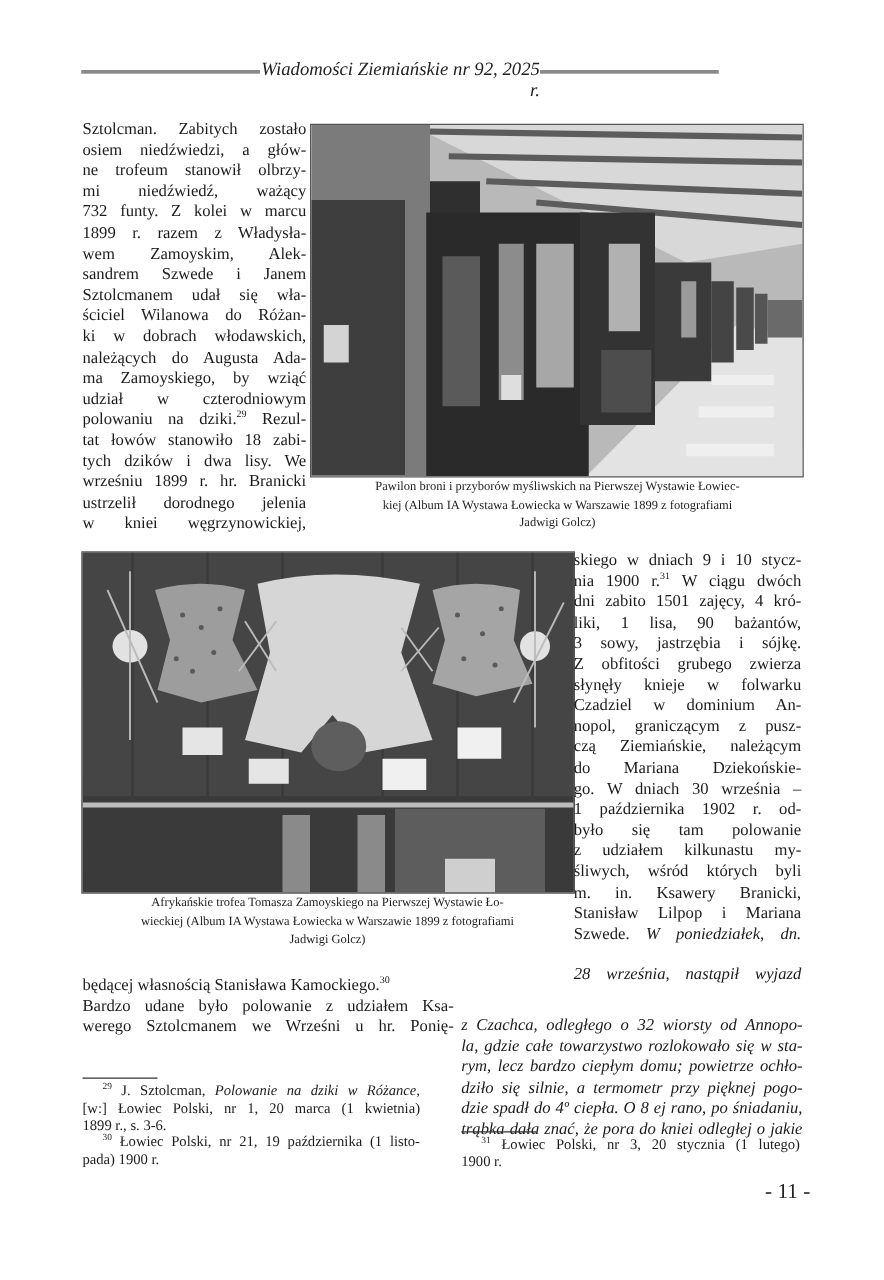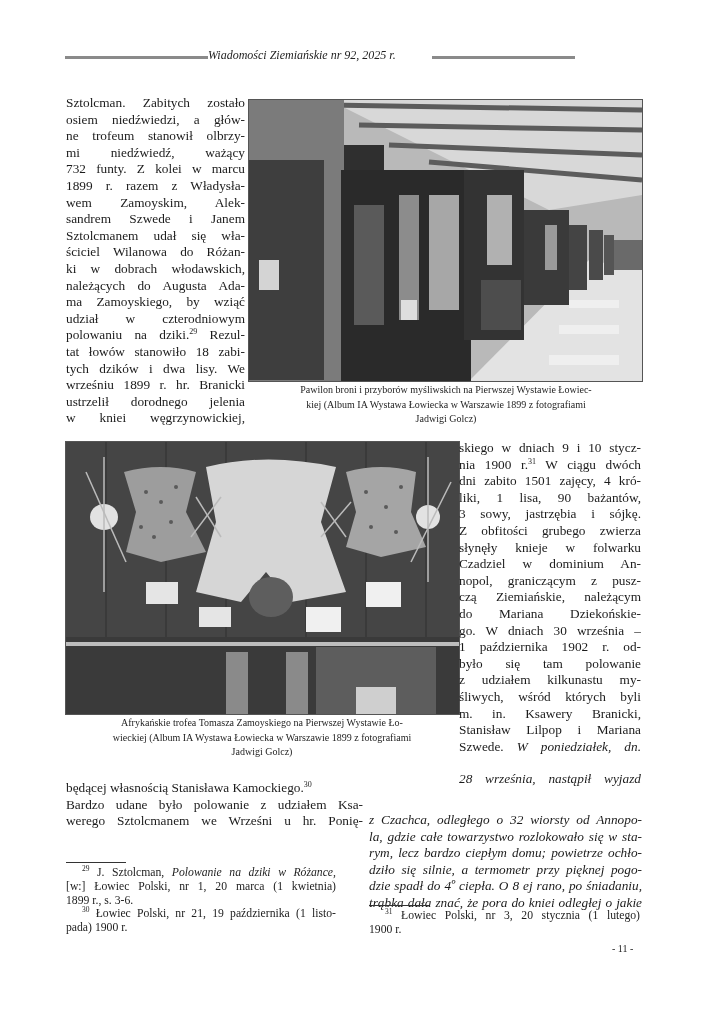--- a/index.html
+++ b/index.html
@@ -1,22 +1,22 @@
 <!DOCTYPE html>
 <html><head>
 <meta charset="utf-8">
 <style>
   html, body { margin: 0; padding: 0; background: #ffffff; }
   body { width: 707px; height: 1024px; position: relative; overflow: hidden;
          font-family: "DejaVu Serif", "Liberation Serif", serif; color: #1a1a1a; }
   .hdr-line { position: absolute; top: 56px; height: 3px; background: #8a8a8a; }
   .hdr-line.left { left: 65px; width: 143px; }
   .hdr-line.right { left: 432px; width: 143px; }
-  .hdr-title { position: absolute; top: 48px; left: 208px; width: 224px; text-align: left;
-               font-family: "Liberation Serif", serif; font-style: italic; font-size: 12px; color: #222; }
+  .hdr-title { position: absolute; top: 48px; left: 208px; width: 224px; text-align: right;
+               font-family: "Liberation Serif", serif; font-style: italic; font-size: 15px; color: #222; }
 
   .txt { position: absolute; font-family: "Liberation Serif", serif; font-size: 13.3px;
          line-height: 16.6px; text-align: justify; color: #1b1b1b; }
   .txt .ln { display: block; text-align: justify; text-align-last: justify; white-space: nowrap; }
   .txt .ln.last { text-align-last: left; }
   .txt sup { font-size: 8px; line-height: 0; }
   .it { font-style: italic; margin-top: 16px; }
 
   .col-left { left: 66px; top: 95px; width: 179px; }
   .col-right { left: 459px; top: 440px; width: 182px; }
@@ -38,21 +38,21 @@
   .fn-rule.l { left: 66px; top: 862px; }
   .fn-rule.r { left: 369px; top: 905px; }
   .fn { position: absolute; font-family: "Liberation Serif", serif; font-size: 11.7px;
         line-height: 13.8px; color: #1d1d1d; }
   .fn .ln { display: block; text-align: justify; text-align-last: justify; white-space: nowrap; }
   .fn .ln.last { text-align-last: left; }
   .fn sup { font-size: 7.5px; line-height: 0; }
   .fn-left { left: 66px; top: 866px; width: 270px; }
   .fn-right { left: 369px; top: 909px; width: 271px; }
   .page-num { position: absolute; left: 612px; top: 943px; font-family: "Liberation Serif", serif;
-              font-size: 10px; color: #222; }
+              font-size: 17px; color: #222; }
 </style>
 </head>
 <body>
 
 <div class="hdr-line left"></div>
 <div class="hdr-title">Wiadomości Ziemiańskie nr 92, 2025 r.</div>
 <div class="hdr-line right"></div>
 
 <div class="txt col-left">
   <span class="ln">Sztolcman. Zabitych zostało</span>

